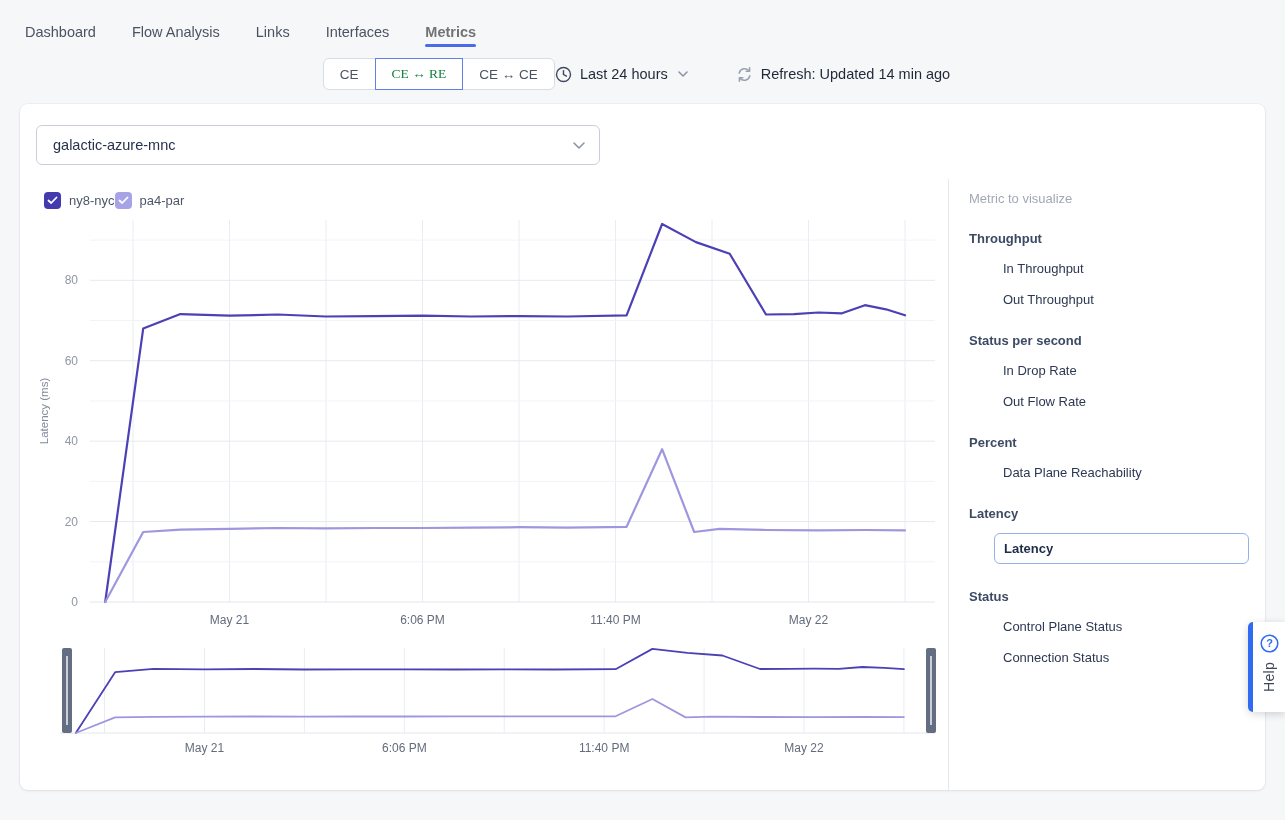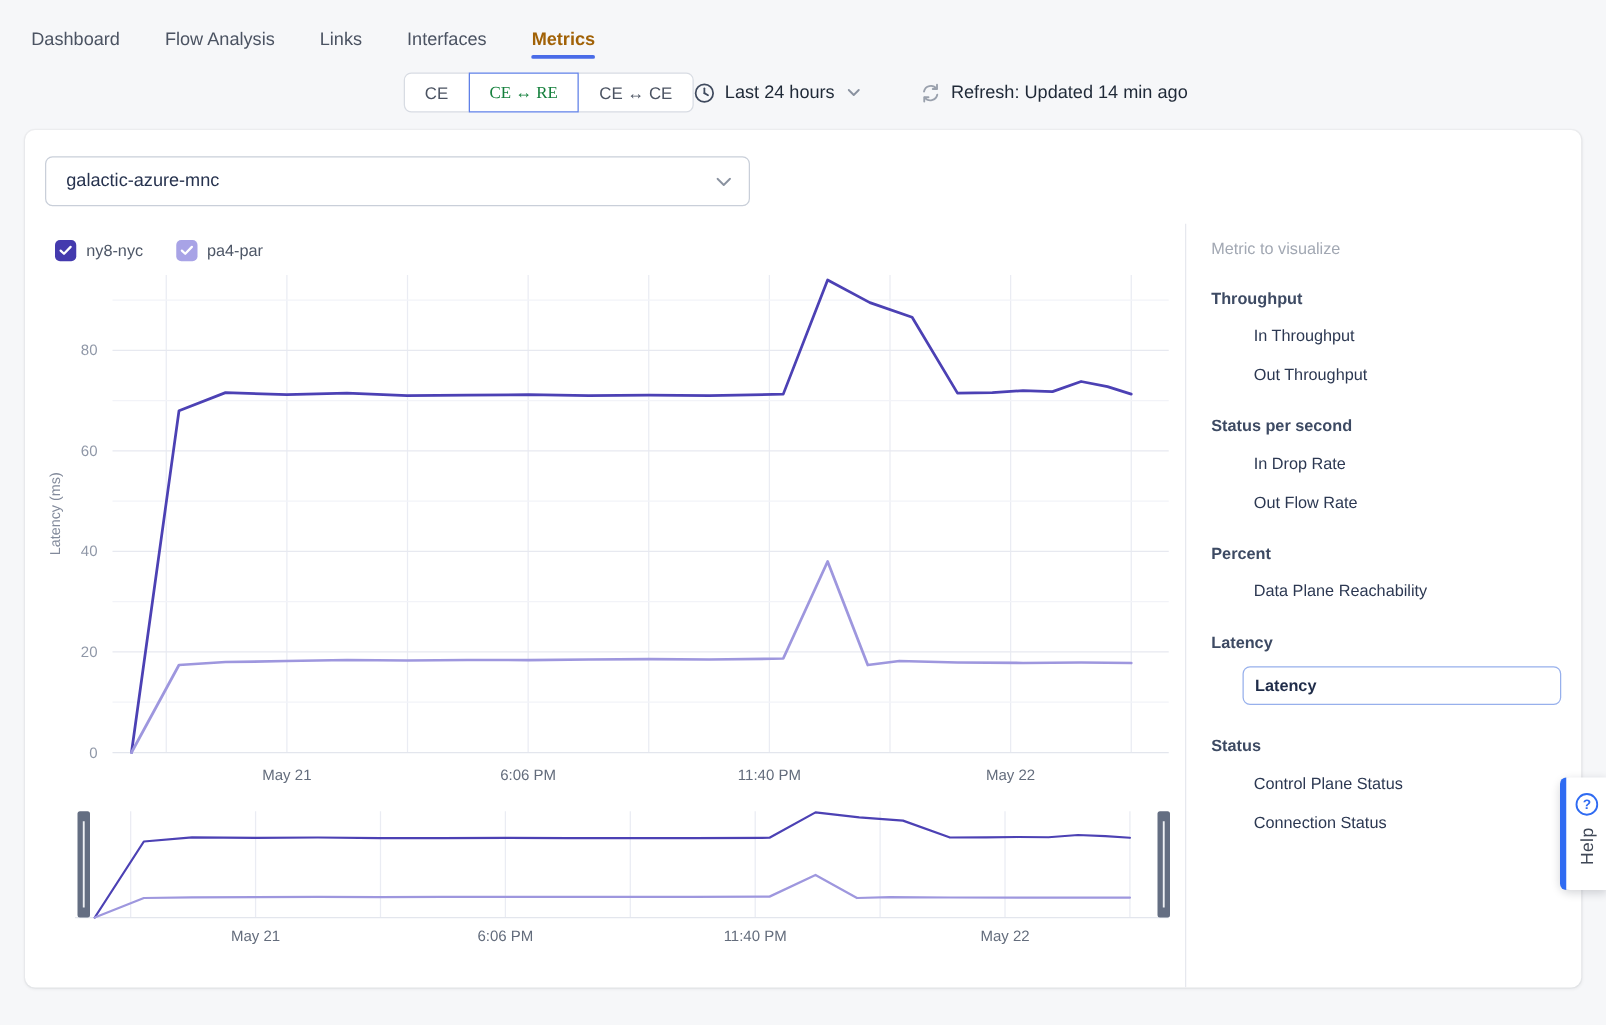--- a/index.html
+++ b/index.html
@@ -6,21 +6,21 @@
   html,body { width:1285px; height:820px; overflow:hidden; }
   body {
     font-family: "Liberation Sans", sans-serif;
     background:#f6f7f9;
     color:#2b3651;
     position:relative;
   }
   
   .topnav { display:flex; gap:36px; padding:24px 0 0 25px; }
   .nav-item { font-size:14.5px; color:#4b5362; cursor:pointer; padding-bottom:10px; position:relative; }
-  .nav-item.active { color:#a16207; font-weight:bold; }
+  .nav-item.active { color:#737373; font-weight:bold; }
   .nav-item.active::after { content:""; position:absolute; left:0; right:0; bottom:3px; height:3px; border-radius:2px; background:#4a6ce8; }
   
   .controls-row { display:flex; align-items:center; justify-content:center; padding:8px 30px 0 18px; }
   .segmented { display:flex; }
   .seg-btn {
     background:#fff; border:1px solid #d8dce3; color:#4b5362;
     font-size:13.5px; padding:7px 16px; margin-left:-1px; cursor:pointer;
     font-family:"Liberation Sans",sans-serif;
   }
   .seg-btn:first-child { border-radius:6px 0 0 6px; margin-left:0; }
@@ -37,21 +37,21 @@
   }
   .select-row { padding-left:16px; margin-bottom:14px; }
   .select {
     width:564px; height:40px; background:#fff; border:1px solid #c9cfd9; border-radius:6px;
     display:flex; align-items:center; justify-content:space-between; padding:0 14px 0 16px;
     font-size:14.5px; color:#26324e; cursor:pointer;
   }
   .card-body { display:flex; align-items:stretch; height:611px; }
   .chart-col { width:928px; padding:13px 0 0 16px; flex:none; }
   
-  .legend { display:flex; gap:26px; margin-left:8px; margin-bottom:5px; }
+  .legend { display:flex; margin-left:8px; margin-bottom:5px; }
   .legend-item { display:flex; align-items:center; gap:8px; cursor:pointer; font-size:13px; color:#4e5767; }
   .cbx { width:17px; height:17px; border-radius:4px; display:flex; align-items:center; justify-content:center; flex:none; }
   
   svg text { font-family:"Liberation Sans", sans-serif; }
   .ytick { font-size:12px; fill:#8f97a7; }
   .xtick { font-size:12px; fill:#636c7c; }
   .ylabel { font-size:11.5px; fill:#828a9b; }
   .grid-v   { stroke:#eaecf3; stroke-width:1; }
   .grid-major { stroke:#e7e9f0; stroke-width:1; }
   .grid-minor { stroke:#f2f3f8; stroke-width:1; }

